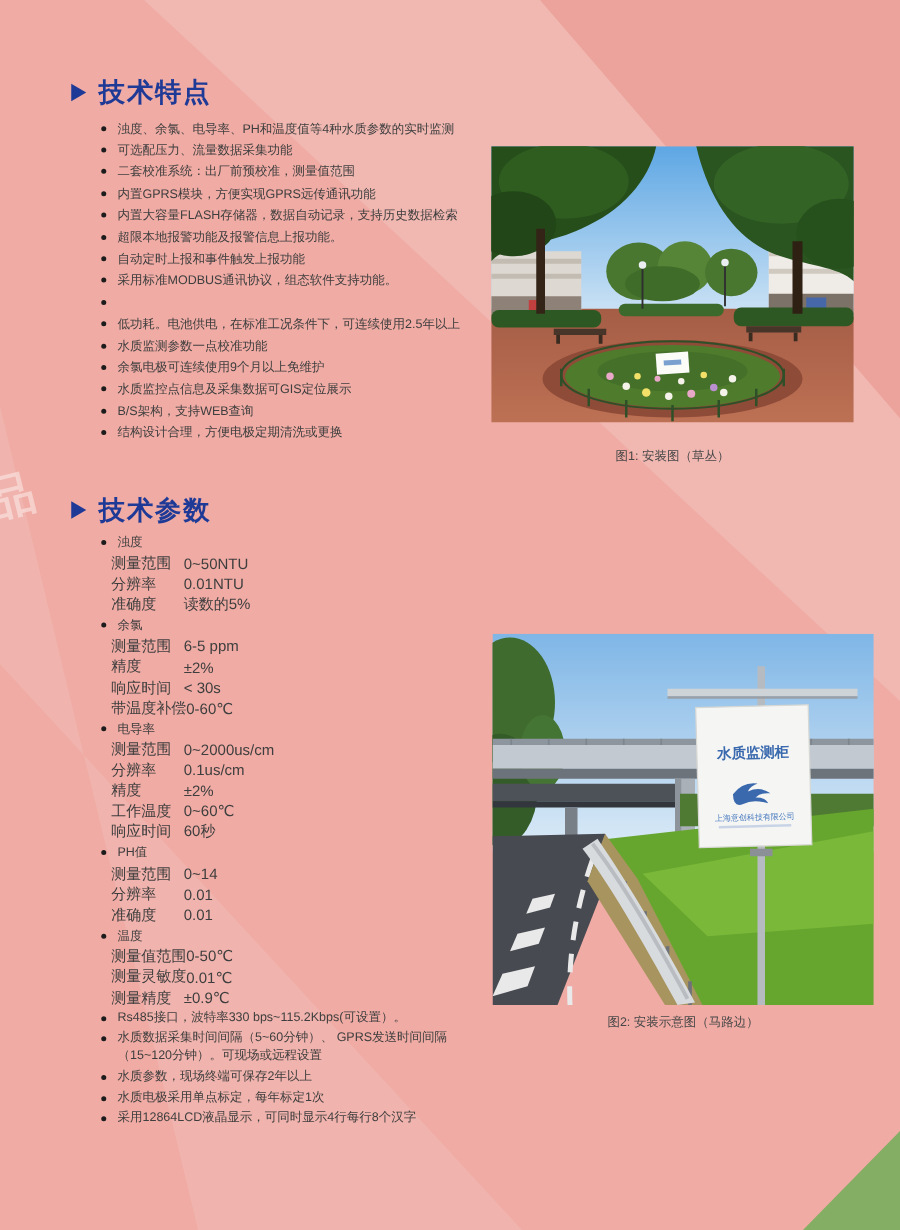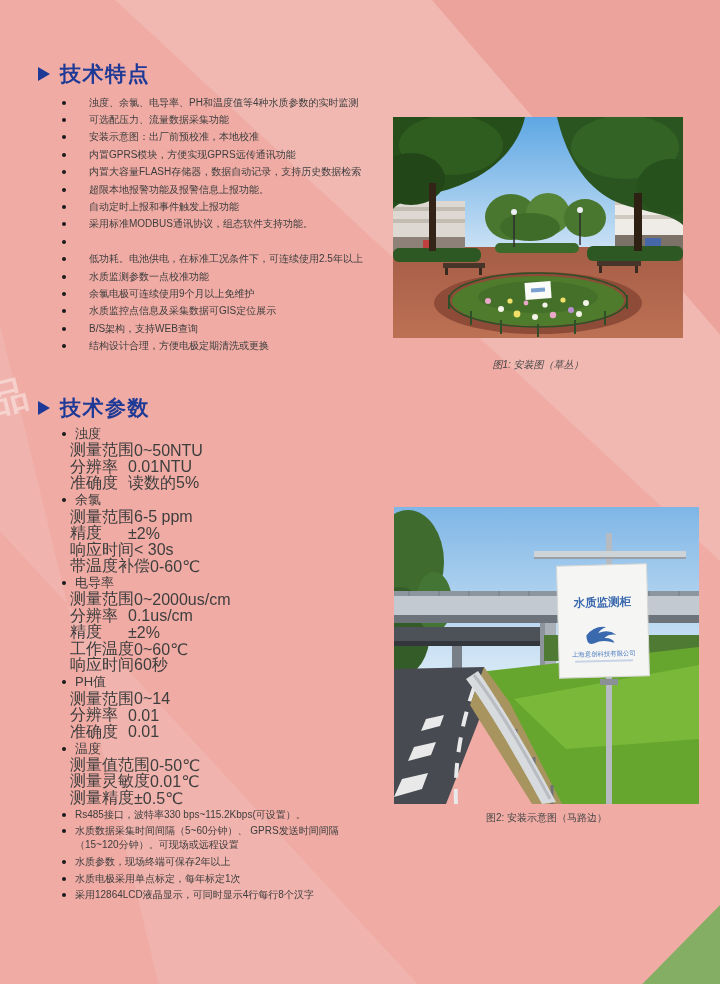--- a/index.html
+++ b/index.html
@@ -13,38 +13,38 @@
   #band-b{background:rgba(255,255,255,.10);clip-path:polygon(0 33%,0 54%,58% 100%,22% 100%);}
   #corner-dark{background:rgba(213,110,100,.12);clip-path:polygon(60% 0,100% 0,100% 34%);}
   #watermark{
     position:absolute;left:-10px;top:372px;font-size:38px;font-weight:bold;
     color:rgba(255,255,255,.42);transform:rotate(-14deg);
   }
   #corner-green{
     position:absolute;left:640px;top:898px;width:80px;height:86px;
     background:#84ae63;clip-path:polygon(100% 8%,100% 100%,3% 100%);
   }
-  .section{position:absolute;left:38px;}
+  .section{position:absolute;left:57px;}
   #section-features{top:62px;width:330px;}
   #section-parameters{top:396px;width:330px;}
   .sec-head{display:flex;align-items:center;height:24px;}
   .tri{width:0;height:0;border-top:7px solid transparent;border-bottom:7px solid transparent;
        border-left:12px solid #1e3a96;margin-right:10px;}
   .sec-title{font-size:21px;font-weight:bold;color:#1e3a96;letter-spacing:1.5px;}
   ul.blist{list-style:none;margin:8px 0 0 24px;padding:0;}
-  ul.blist li{display:flex;align-items:center;height:17.4px;font-size:10px;color:#3e3e3e;white-space:nowrap;gap:14px;}
+  ul.blist li{display:flex;align-items:center;height:17.4px;font-size:10px;color:#3e3e3e;white-space:nowrap;}
   .dot{width:4px;height:4px;border-radius:50%;background:#1c1c1c;margin-right:9px;flex:none;}
   #params-list{margin:6px 0 0 24px;}
-  .pgroup-head{display:flex;align-items:center;height:16.55px;font-size:13px;color:#3e3e3e;}
-  .prow{display:flex;align-items:center;height:16.55px;font-size:16px;color:#3e3e3e;margin-left:8px;}
+  .pgroup-head{display:flex;align-items:center;height:16.55px;font-size:10px;color:#3e3e3e;}
+  .prow{display:flex;align-items:center;height:16.55px;font-size:12px;color:#3e3e3e;margin-left:8px;}
   .plabel{display:inline-block;min-width:58px;}
   .pbullet{display:flex;align-items:flex-start;font-size:10px;color:#3e3e3e;width:288px;line-height:14px;padding:1.3px 0;}
   .pbullet .dot{margin-top:5px;}
   .figure{position:absolute;}
-  #figure-1{left:393px;top:117px;width:290px;font-style:italic;}
+  #figure-1{left:393px;top:117px;width:290px;}
   #figure-2{left:394px;top:507px;width:305px;}
   .caption{font-size:10px;color:#474747;text-align:center;}
   #figure-1 .caption{margin-top:20px;}
   #figure-2 .caption{margin-top:7px;}
   svg{display:block;}
 </style>
 </head>
 <body>
 
 <div class="band" id="band-a"></div>
@@ -61,21 +61,21 @@
       <li>
         <span class="dot"></span>
         <span>浊度、余氯、电导率、PH和温度值等4种水质参数的实时监测</span>
       </li>
       <li>
         <span class="dot"></span>
         <span>可选配压力、流量数据采集功能</span>
       </li>
       <li>
         <span class="dot"></span>
-        <span>安装示意图：出厂前预校准，本地校准</span>
+        <span>二套校准系统：出厂前预校准，测量值范围</span>
       </li>
       <li>
         <span class="dot"></span>
         <span>内置GPRS模块，方便实现GPRS远传通讯功能</span>
       </li>
       <li>
         <span class="dot"></span>
         <span>内置大容量FLASH存储器，数据自动记录，支持历史数据检索</span>
       </li>
       <li>
@@ -315,21 +315,21 @@
       <div class="prow">
         <span class="plabel">测量值范围</span>
         <span class="pvalue">0-50℃</span>
       </div>
       <div class="prow">
         <span class="plabel">测量灵敏度</span>
         <span class="pvalue">0.01℃</span>
       </div>
       <div class="prow">
         <span class="plabel">测量精度</span>
-        <span class="pvalue">±0.5℃</span>
+        <span class="pvalue">±0.9℃</span>
       </div>
       <div class="pbullet">
         <span class="dot"></span>
         <span>Rs485接口，波特率330 bps~115.2Kbps(可设置）。</span>
       </div>
       <div class="pbullet">
         <span class="dot"></span>
         <span>水质数据采集时间间隔（5~60分钟）、 GPRS发送时间间隔（15~120分钟）。可现场或远程设置</span>
       </div>
       <div class="pbullet">

